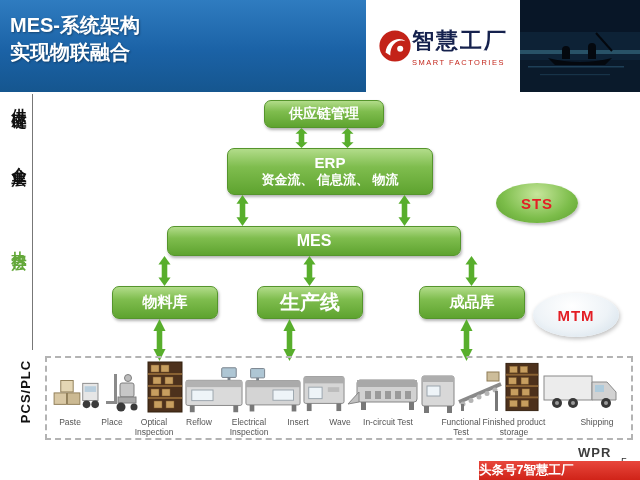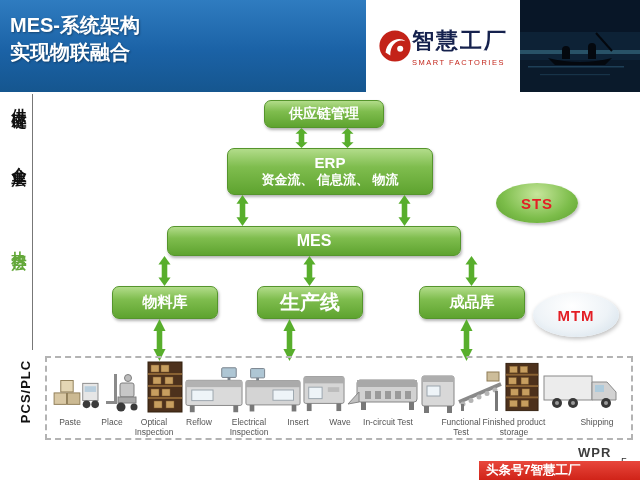--- a/index.html
+++ b/index.html
@@ -47,21 +47,21 @@
     border:2px dashed #b3b3b3;box-sizing:border-box}
   .eq-icon{position:absolute}
   .eq-icon svg{width:100%;height:100%;display:block}
   .eq-label{position:absolute;top:60px;font-size:8.5px;line-height:1.15;color:#555;text-align:center}
 
   
   .wpr{position:absolute;left:578px;top:445px;font-size:13px;font-weight:bold;color:#3d3d3d;letter-spacing:1px}
   .pagenum{position:absolute;left:621px;top:456px;font-size:11px;color:#333}
   .banner{position:absolute;left:479px;top:461px;width:161px;height:19px;
     background:linear-gradient(180deg,#e8473c,#d02318);color:#fff;font-size:12.5px;font-weight:bold;
-    line-height:19px;padding-left:7px;box-sizing:border-box;white-space:nowrap;overflow:hidden}
+    line-height:19px;box-sizing:border-box;white-space:nowrap;overflow:hidden}
 </style>
 </head>
 <body>
 
 <div class="slide">
 
   <div class="header-band">
     <div class="header-title">
       <div>MES-系统架构</div>
       <div>实现物联融合</div>

